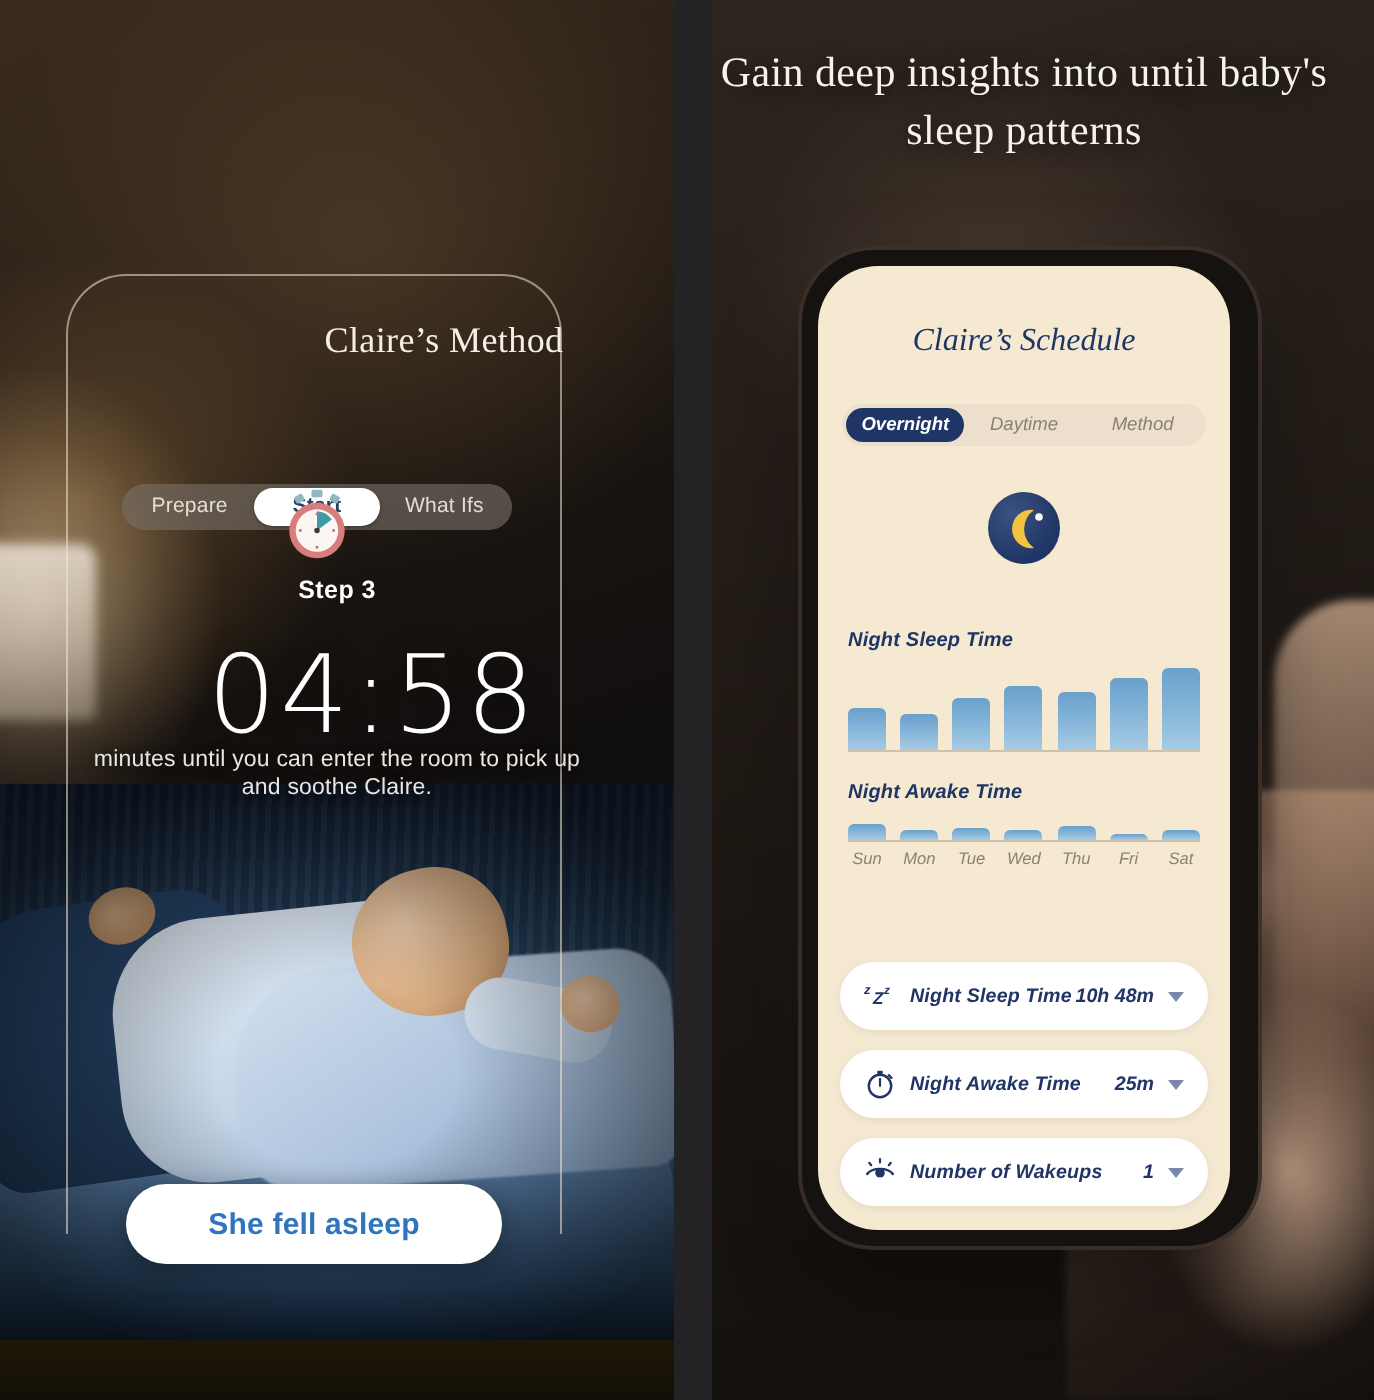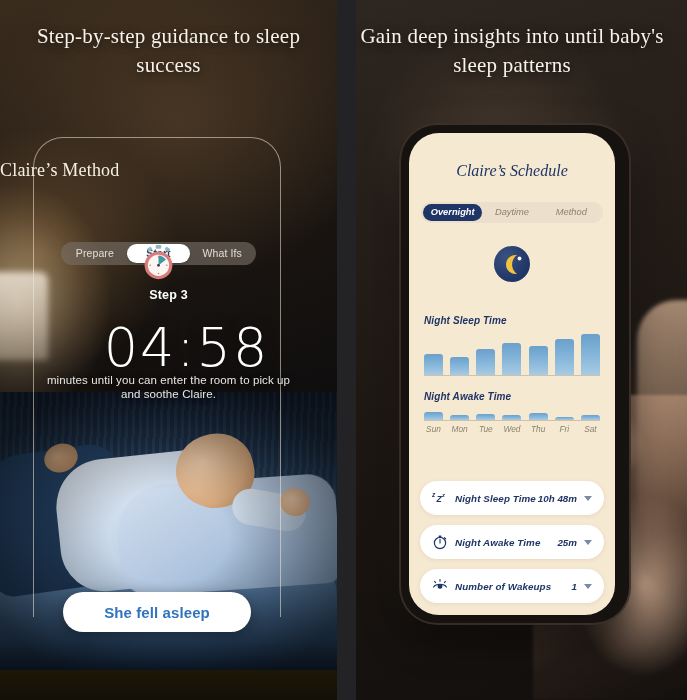--- a/index.html
+++ b/index.html
@@ -93,23 +93,24 @@
 
   .card-outline {
     position:absolute; left:33px; top:137px; width:248px; height:480px;
     border:1px solid rgba(243,232,214,0.55);
     border-bottom:none;
     border-radius:30px 30px 0 0;
     pointer-events:none;
   }
   .left-content { position:absolute; left:0; top:0; width:337px; height:700px; }
   .l-title {
-    position:absolute; left:0; top:160px; width:404px; 
+    position:absolute; left:0; top:160px; width:404px; text-align:center;
     font-family:"Liberation Serif", serif; font-size:18px; color:#f6efe4;
     letter-spacing:.2px;
+    padding-left:40px;
   }
   .seg-dark {
     position:absolute; left:61px; top:198px; width:195px; height:23px;
     background:rgba(120,112,104,0.62); border-radius:12px;
     display:flex; align-items:flex-end; padding:2px;margin-top:44px;
   }
   .seg-dark .sg { flex:1; text-align:center; font-size:10.5px; color:#e4ddd3; line-height:19px; letter-spacing:.1px; }
   .seg-dark .sg.on {
     background:#ffffff; color:#2b3f63; font-weight:bold; border-radius:10px;
     height:19px; box-shadow:0 1px 2px rgba(0,0,0,.25);
@@ -258,21 +259,20 @@
       <div class="ph-hand2"></div>
       <div class="ph-blanket"></div>
       <div class="ph-sheet"></div>
       <div class="ph-head"></div>
       <div class="ph-arm"></div>
       <div class="ph-hand"></div>
       <div class="ph-vig"></div>
     </div>
     <div class="bg-footband"></div>
 
-    <div class="h-left">Step-by-step guidance to sleep success</div>
 
     <div class="card-outline"></div>
 
     <div class="left-content">
       <div class="l-title">Claire’s Method</div>
 
       <div class="seg-dark">
         <div class="sg">Prepare</div>
         <div class="sg on">Start</div>
         <div class="sg">What Ifs</div>

